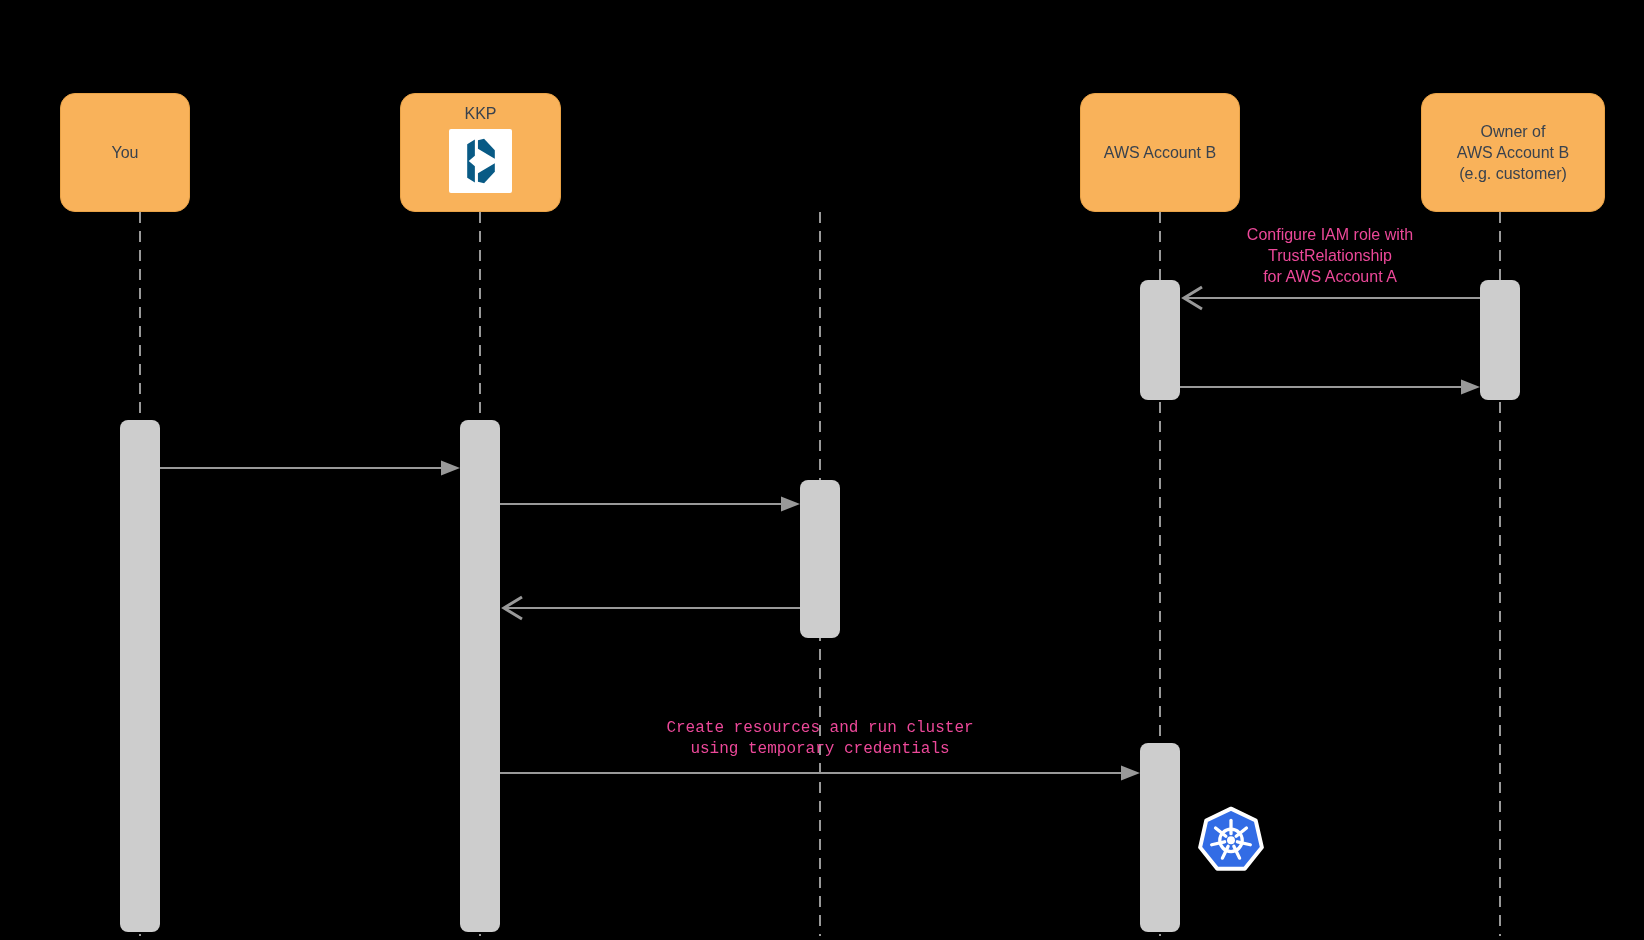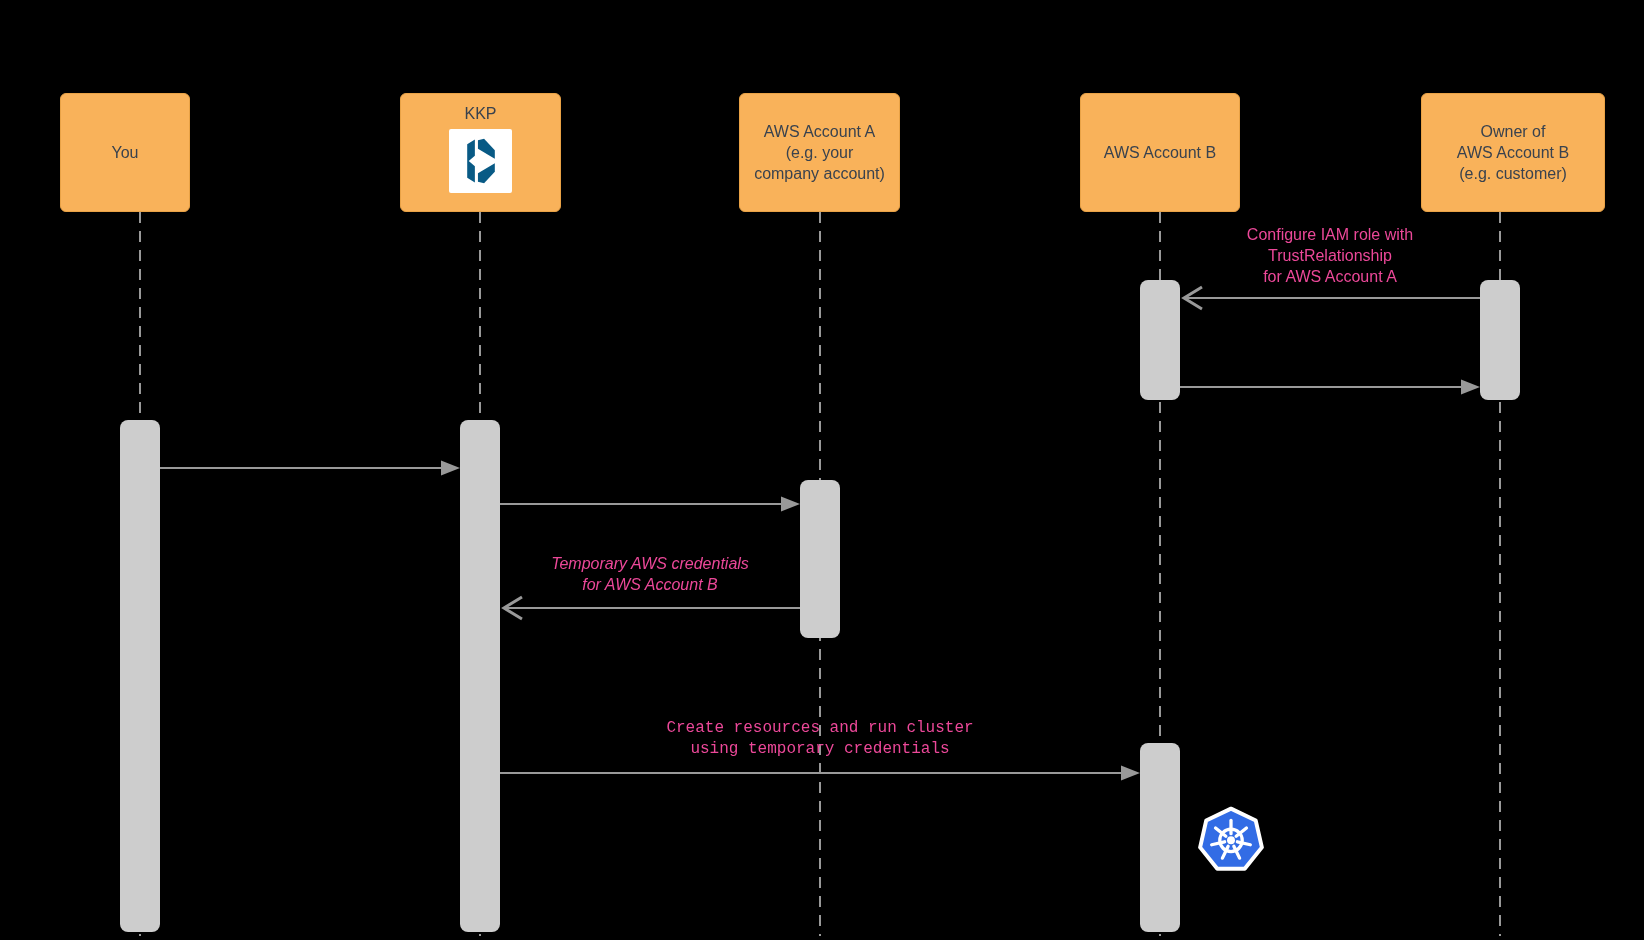--- a/index.html
+++ b/index.html
@@ -3,21 +3,21 @@
 <meta charset="utf-8">
 <style>
   html,body{margin:0;padding:0;background:#000;}
   .stage{
     position:relative;width:1644px;height:940px;background:#000;overflow:hidden;
     font-family:"Liberation Sans",sans-serif;
   }
   .layer-svg{position:absolute;left:0;top:0;}
   .actor-box{
     position:absolute;top:93px;height:119px;box-sizing:border-box;
-    background:#F9B25A;border:1px solid #E9A246;border-radius:6px;
+    background:#F9B25A;border:1px solid #E9A246;border-radius:15px;
     display:flex;align-items:center;justify-content:center;flex-direction:column;
     color:#39424E;font-size:16px;line-height:21px;text-align:center;
   }
   .actor-label{white-space:pre-line;}
   .actor-box.kkp{justify-content:flex-start;padding-top:9px;}
   .logo-tile{
     margin-top:5px;width:63px;height:64px;background:#fff;border-radius:2px;
     display:flex;align-items:center;justify-content:center;
   }
   .msg-label{
@@ -96,44 +96,37 @@
       <svg width="46" height="46" viewBox="0 0 60 60">
         <g fill="#085A85">
           <polygon points="12,8 22,2 22,23 14,30 22,37 22,58 12,52"></polygon>
           <polygon points="26,3 34,1 48,16 48,27 26,14"></polygon>
           <polygon points="26,57 34,59 48,44 48,33 26,46"></polygon>
         </g>
       </svg>
     </div>
   </div>
 
-  <div class="actor-box" style="left:739px;width:161px;">
-    <div class="actor-label">AWS Account A
-(e.g. your
-company account)</div>
-  </div>
 
   <div class="actor-box" style="left:1080px;width:160px;">
     <div class="actor-label">AWS Account B</div>
   </div>
 
   <div class="actor-box" style="left:1421px;width:184px;">
     <div class="actor-label">Owner of
 AWS Account B
 (e.g. customer)</div>
   </div>
 
   <div class="msg-label" style="left:1180px;top:224px;width:300px;">Configure IAM role with
 TrustRelationship
 for AWS Account A</div>
 
 
 
-  <div class="msg-label italic" style="left:500px;top:553px;width:300px;">Temporary AWS credentials
-for AWS Account B</div>
 
   <div class="msg-label" style="left:570px;top:718px;width:500px;font-family:Liberation Mono, monospace;">Create resources and run cluster
 using temporary credentials</div>
 
   <svg class="k8s" width="66" height="66" viewBox="0 0 100 100">
     <polygon points="50,4 12.4,22.1 3.2,62.7 29.2,95.2 70.8,95.2 96.8,62.7 87.5,22.1" fill="#326CE5" stroke="#ffffff" stroke-width="6" stroke-linejoin="round"></polygon>
     <g stroke="#ffffff" stroke-width="5" stroke-linecap="round" fill="none">
       <circle cx="50" cy="52" r="17"></circle>
       <line x1="50" y1="42" x2="50" y2="22"></line>
       <line x1="42.2" y1="45.9" x2="26.6" y2="33.3"></line>

